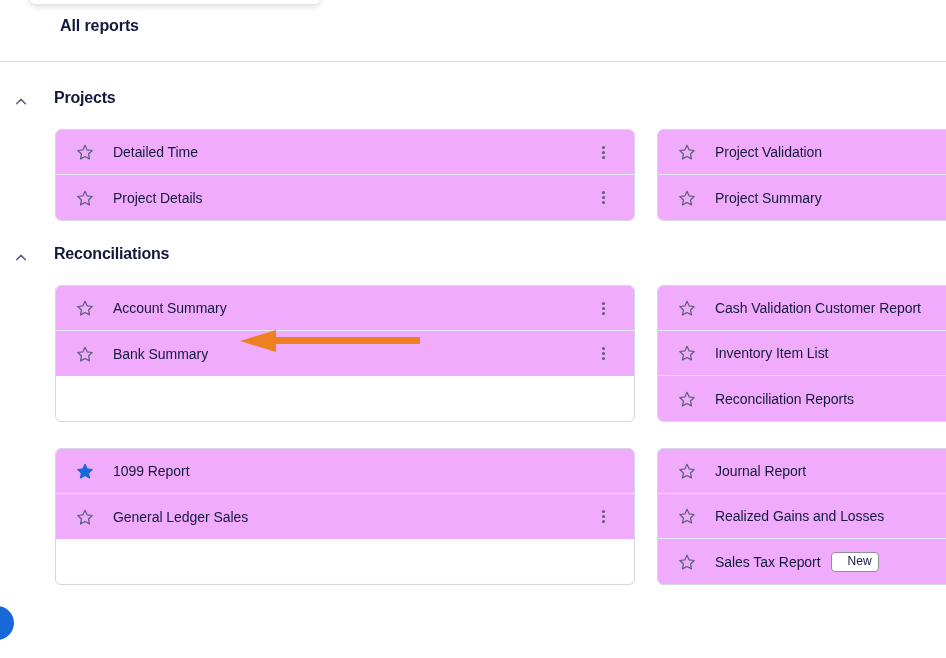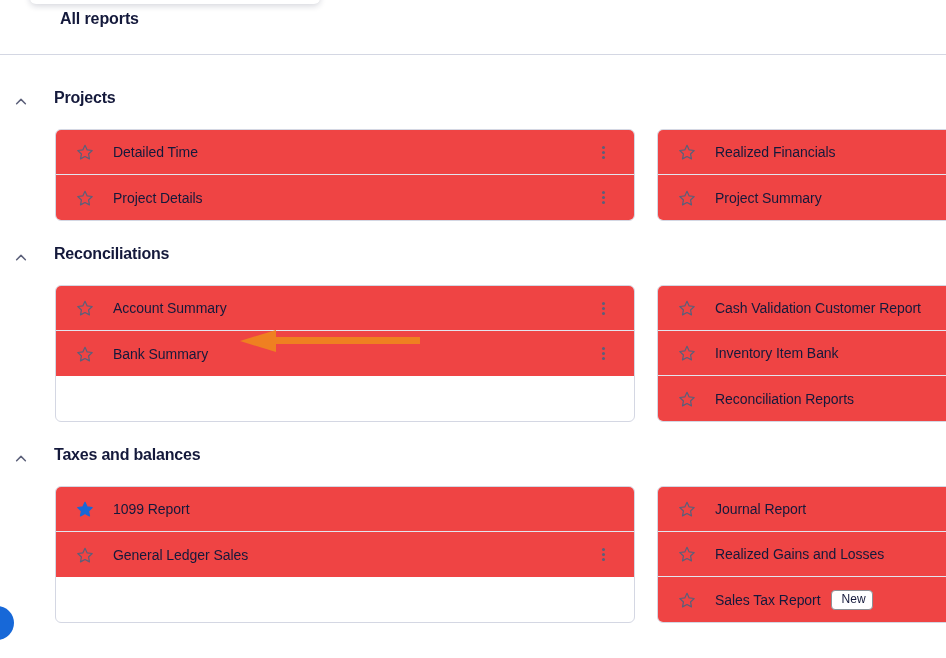--- a/index.html
+++ b/index.html
@@ -26,21 +26,21 @@
     height: 14px;
     border-radius: 0 0 6px 6px;
     background: #ffffff;
     box-shadow: 0 2px 6px rgba(20, 25, 59, 0.18);
     z-index: 4;
   }
 
   
   .page-header {
     position: absolute;
-    top: 0;
+    top: 7px;
     left: 0;
     right: 0;
     height: 55px;
     background: #ffffff;
     border-bottom: 1px solid #d4d7e3;
     box-sizing: border-box;
     z-index: 3;
   }
   .page-title {
     position: absolute;
@@ -113,21 +113,21 @@
     width: 580px;
     flex: 0 0 580px;
   }
 
   .report-row {
     position: relative;
     height: 45px;
     display: flex;
     align-items: center;
     border-bottom: 1px solid #e3e5ee;
-    background: #ef4444;
+    background: #f0abfc;
     cursor: pointer;
     box-sizing: border-box;
   }
   .report-row:last-child { border-bottom: none; }
   .report-row.hovered { background: #f4f5f7; }
 
   .star-btn {
     width: 18px;
     height: 18px;
     margin-left: 20px;
@@ -145,21 +145,21 @@
     color: #14193b;
     white-space: nowrap;
     letter-spacing: -0.05px;
   }
 
   .new-badge {
     margin-left: 10px;
     display: inline-block;
     border: 1px solid #8d9096;
     border-radius: 4px;
-    padding: 1px 6px 2px 10px;
+    padding: 1px 6px 2px 16px;
     font-size: 12px;
     line-height: 15px;
     color: #14193b;
     background: #ffffff;
     white-space: nowrap;
   }
 
   .kebab-btn {
     position: absolute;
     right: 22px;
@@ -256,21 +256,21 @@
               </div>
             </div>
           </div>
           <div class="card col-right">
             <div class="report-row">
               <div class="star-btn">
                 <svg width="18" height="18" viewBox="0 0 24 24" fill="none" stroke="#5b5f79" stroke-width="1.6" stroke-linejoin="round">
                   <polygon points="12,3 14.9,9.2 21.6,10 16.7,14.6 18,21.2 12,18 6,21.2 7.3,14.6 2.4,10 9.1,9.2"></polygon>
                 </svg>
               </div>
-              <span class="report-name">Realized Financials</span>
+              <span class="report-name">Project Validation</span>
             </div>
             <div class="report-row">
               <div class="star-btn">
                 <svg width="18" height="18" viewBox="0 0 24 24" fill="none" stroke="#5b5f79" stroke-width="1.6" stroke-linejoin="round">
                   <polygon points="12,3 14.9,9.2 21.6,10 16.7,14.6 18,21.2 12,18 6,21.2 7.3,14.6 2.4,10 9.1,9.2"></polygon>
                 </svg>
               </div>
               <span class="report-name">Project Summary</span>
             </div>
           </div>
@@ -323,43 +323,35 @@
                 </svg>
               </div>
               <span class="report-name">Cash Validation Customer Report</span>
             </div>
             <div class="report-row">
               <div class="star-btn">
                 <svg width="18" height="18" viewBox="0 0 24 24" fill="none" stroke="#5b5f79" stroke-width="1.6" stroke-linejoin="round">
                   <polygon points="12,3 14.9,9.2 21.6,10 16.7,14.6 18,21.2 12,18 6,21.2 7.3,14.6 2.4,10 9.1,9.2"></polygon>
                 </svg>
               </div>
-              <span class="report-name">Inventory Item Bank</span>
+              <span class="report-name">Inventory Item List</span>
             </div>
             <div class="report-row">
               <div class="star-btn">
                 <svg width="18" height="18" viewBox="0 0 24 24" fill="none" stroke="#5b5f79" stroke-width="1.6" stroke-linejoin="round">
                   <polygon points="12,3 14.9,9.2 21.6,10 16.7,14.6 18,21.2 12,18 6,21.2 7.3,14.6 2.4,10 9.1,9.2"></polygon>
                 </svg>
               </div>
               <span class="report-name">Reconciliation Reports</span>
             </div>
           </div>
         </div>
         <div class="spacer-group"></div>
       </div>
       <div class="group">
-        <div class="group-header">
-          <div class="collapse-toggle">
-            <svg width="14" height="14" viewBox="0 0 16 16" fill="none" stroke="#5b5f79" stroke-width="1.7" stroke-linecap="round" stroke-linejoin="round">
-              <polyline points="3,10 8,5 13,10"></polyline>
-            </svg>
-          </div>
-          <div class="group-title">Taxes and balances</div>
-        </div>
         <div class="columns">
           <div class="card">
             <div class="report-row">
               <div class="star-btn">
                 <svg width="18" height="18" viewBox="0 0 24 24" fill="#1768d8" stroke="#1768d8" stroke-width="1.6" stroke-linejoin="round">
                   <polygon points="12,3 14.9,9.2 21.6,10 16.7,14.6 18,21.2 12,18 6,21.2 7.3,14.6 2.4,10 9.1,9.2"></polygon>
                 </svg>
               </div>
               <span class="report-name">1099 Report</span>
             </div>

